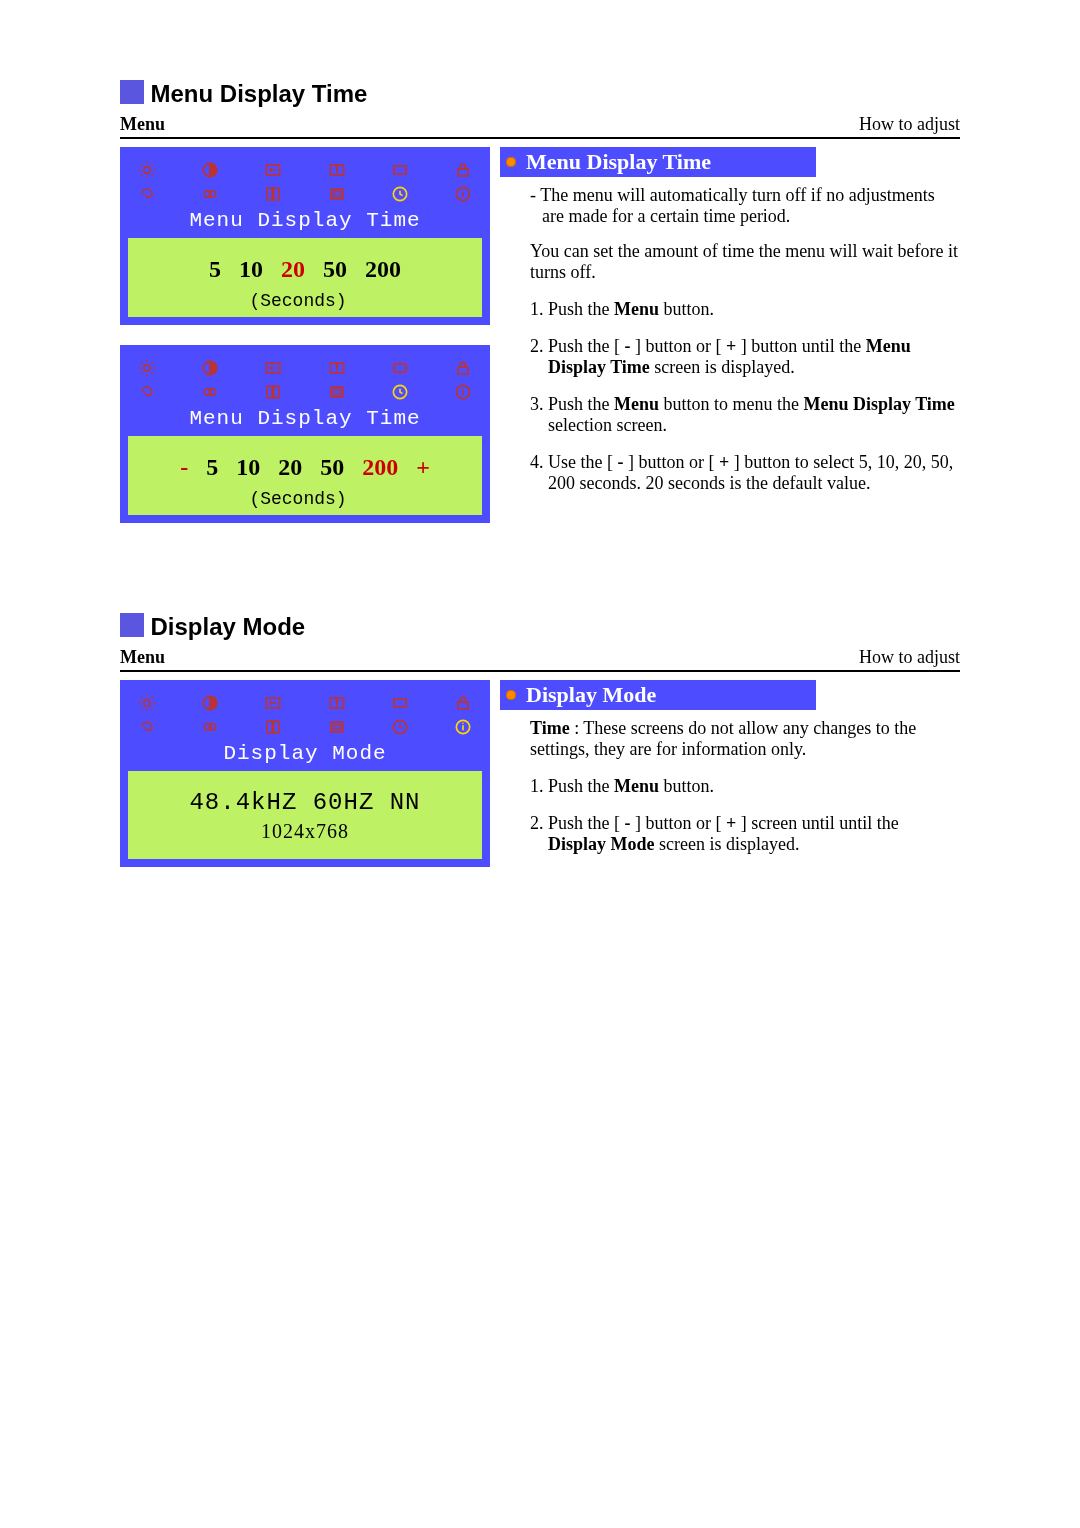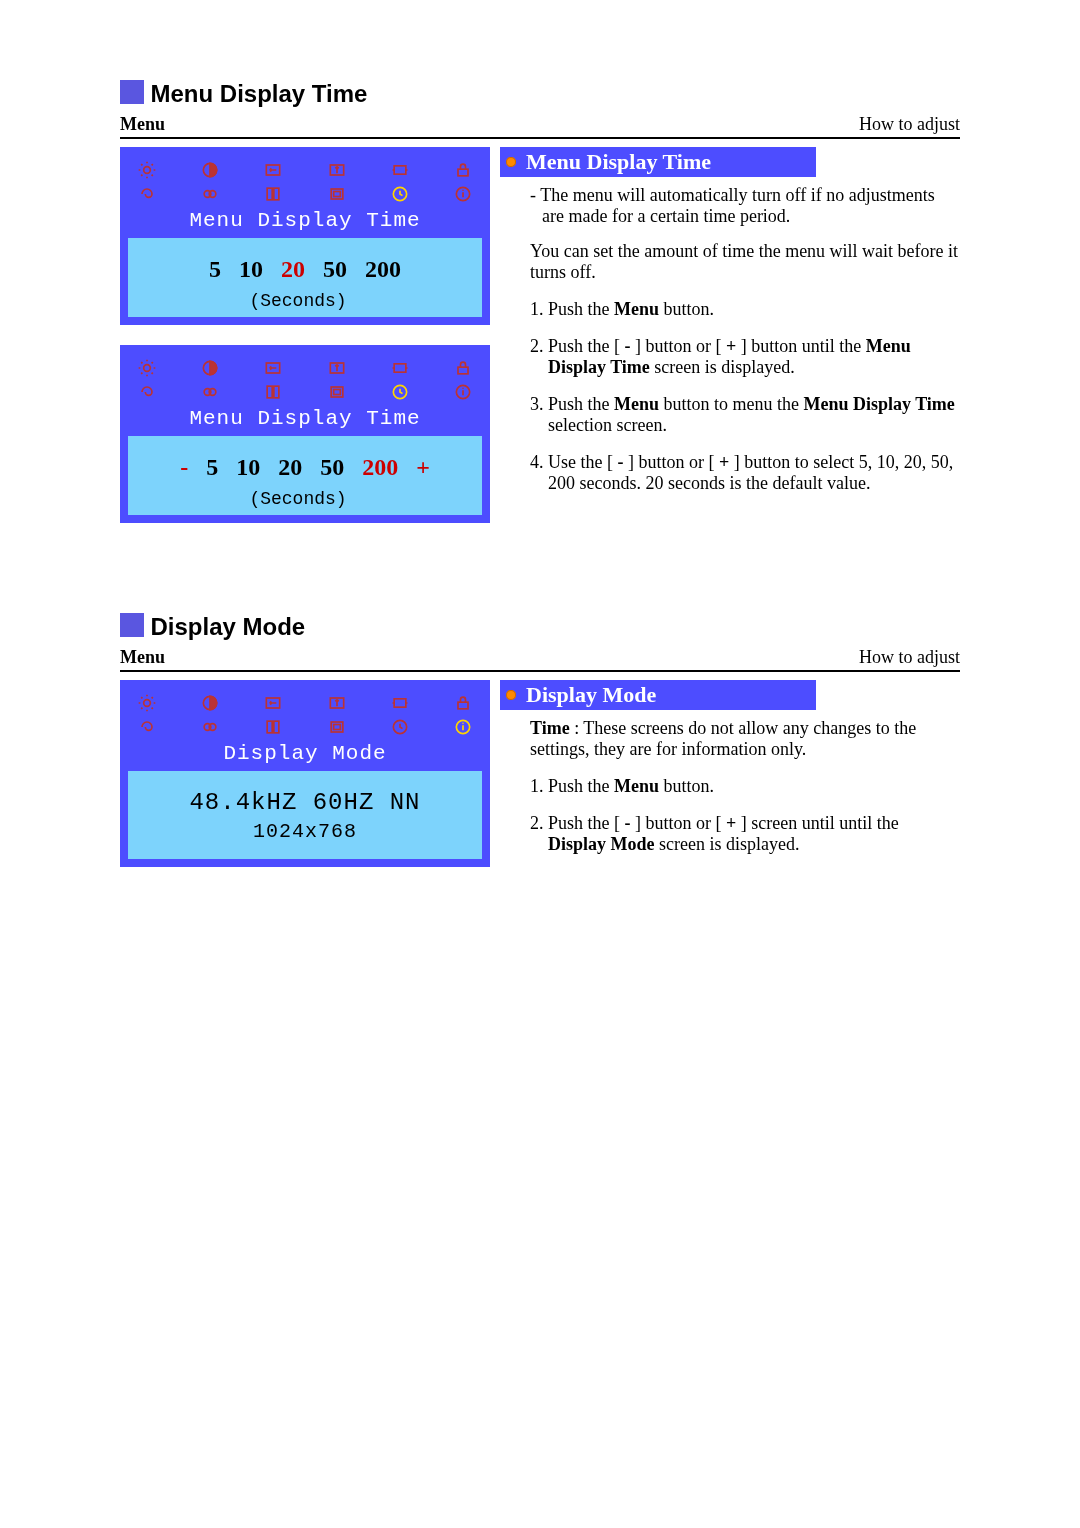--- a/index.html
+++ b/index.html
@@ -90,35 +90,35 @@
   .icon.highlight { color: #ffd400; }
   .osd-title {
     font-family: "Courier New", monospace;
     font-size: 21px;
     color: #fff;
     text-align: center;
     padding: 2px 0 6px 0;
     letter-spacing: 1px;
   }
   .osd-body {
-    background: #7dd3fc;
+    background: #bef264;
     padding: 18px 10px 6px 10px;
     text-align: center;
   }
   .osd-values {
     font-family: "Times New Roman", serif;
     font-size: 24px;
     font-weight: bold;
     color: #000;
   }
   .osd-values .sel { color: #c00; }
   .osd-values .plus, .osd-values .minus { color: #c00; }
   .osd-values span { margin: 0 6px; }
   .osd-body .osd-line2 {
-    font-family: Liberation Mono, monospace;
+    font-family: Liberation Serif, serif;
     font-size: 20px;
     color: #000;
     letter-spacing: 1px;
     margin-top: 4px;
   }
   .osd-unit {
     font-family: "Courier New", monospace;
     font-size: 18px;
     color: #000;
     padding-right: 14px;

